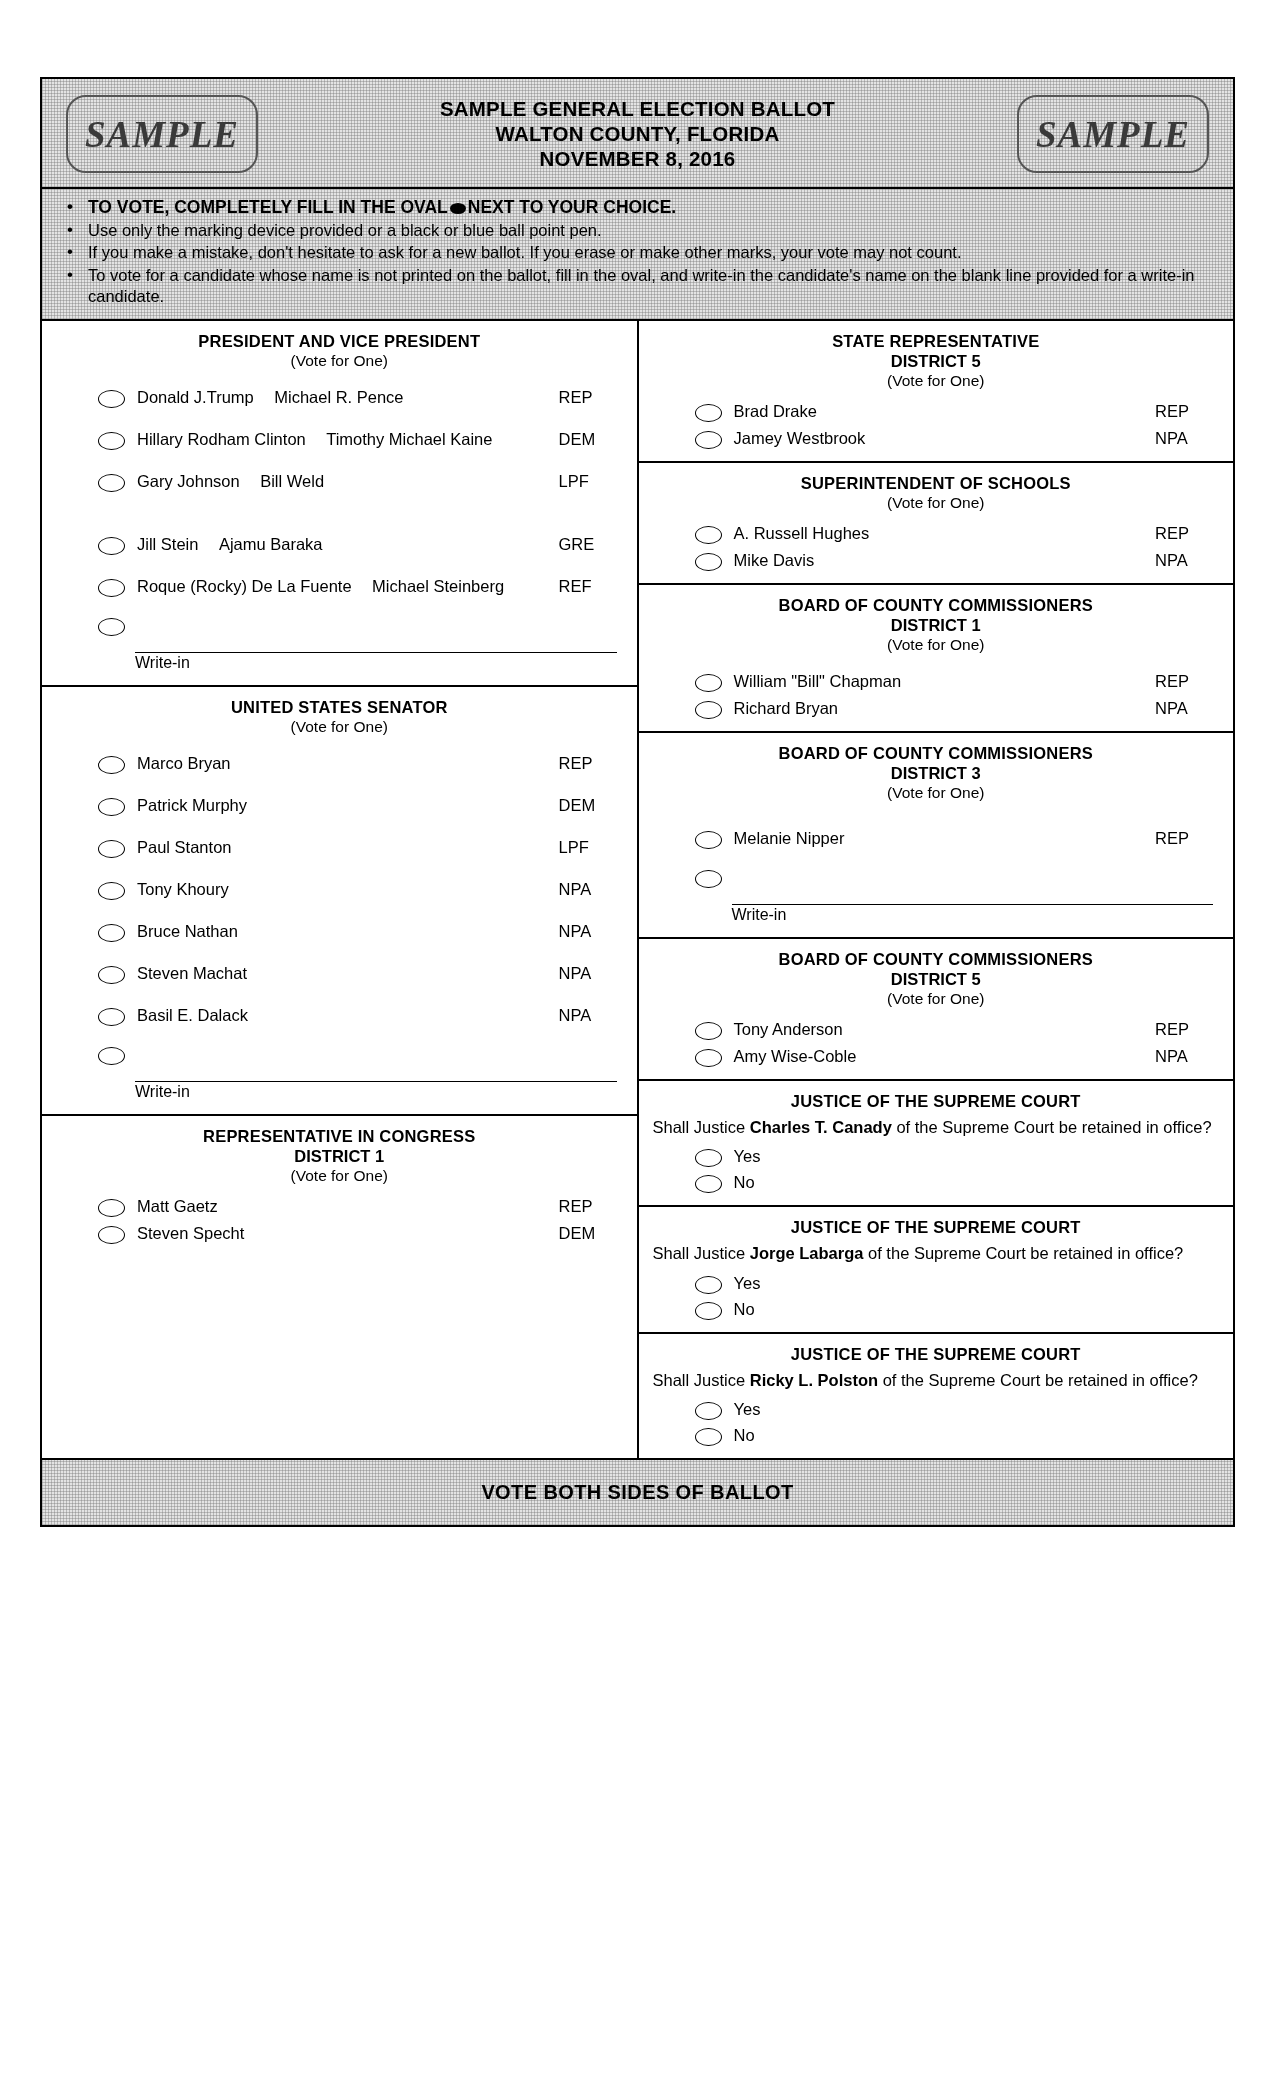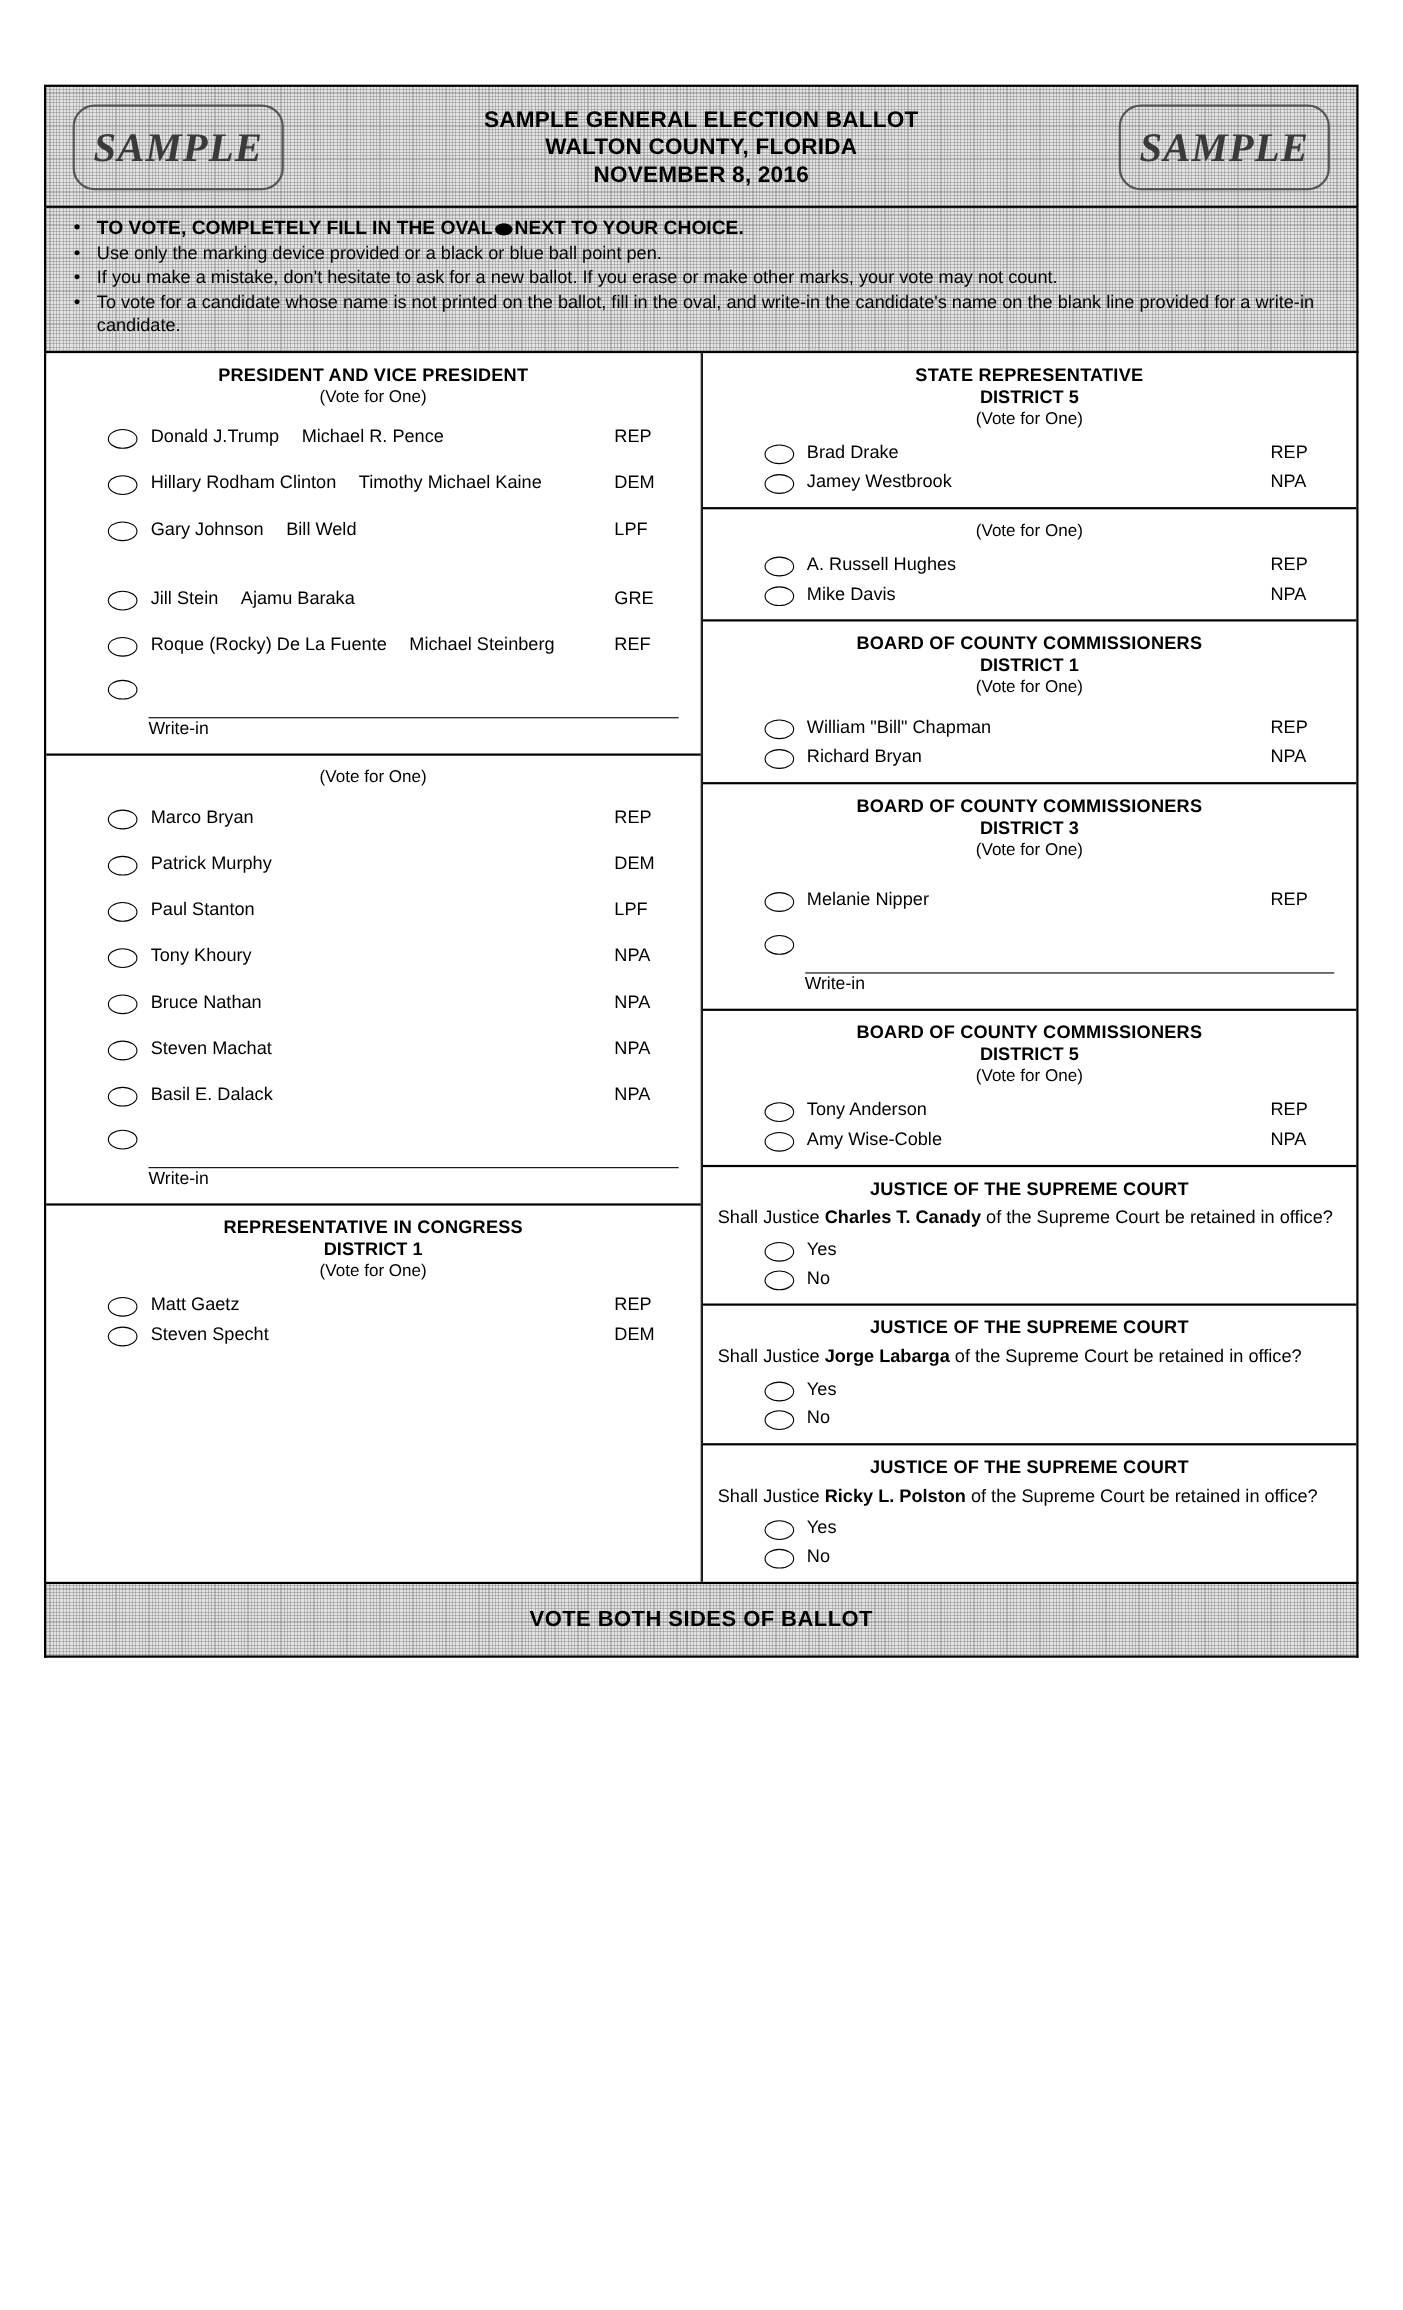--- a/index.html
+++ b/index.html
@@ -336,20 +336,21 @@
         <div class="spacer-lg"></div>
 
         <div class="writein-block">
           <div class="writein-oval"></div>
           <div class="writein-line"></div>
           <div class="writein-label">Write-in</div>
         </div>
       </div>
 
       <div class="contest">
+        <div class="contest-title">UNITED STATES SENATOR</div>
         <div class="vote-for">(Vote for One)</div>
         <div class="spacer-md"></div>
 
         <div class="cand">
           <span class="oval"></span>
           <span class="cand-names"><span class="cand-name">Marco Bryan</span></span>
           <span class="party">REP</span>
         </div>
         <div class="spacer-lg"></div>
 
@@ -440,20 +441,21 @@
         <div class="spacer-sm"></div>
 
         <div class="cand">
           <span class="oval"></span>
           <span class="cand-names"><span class="cand-name">Jamey Westbrook</span></span>
           <span class="party">NPA</span>
         </div>
       </div>
 
       <div class="contest">
+        <div class="contest-title">SUPERINTENDENT OF SCHOOLS</div>
         <div class="vote-for">(Vote for One)</div>
         <div class="spacer-sm"></div>
 
         <div class="cand">
           <span class="oval"></span>
           <span class="cand-names"><span class="cand-name">A. Russell Hughes</span></span>
           <span class="party">REP</span>
         </div>
         <div class="spacer-sm"></div>
 

